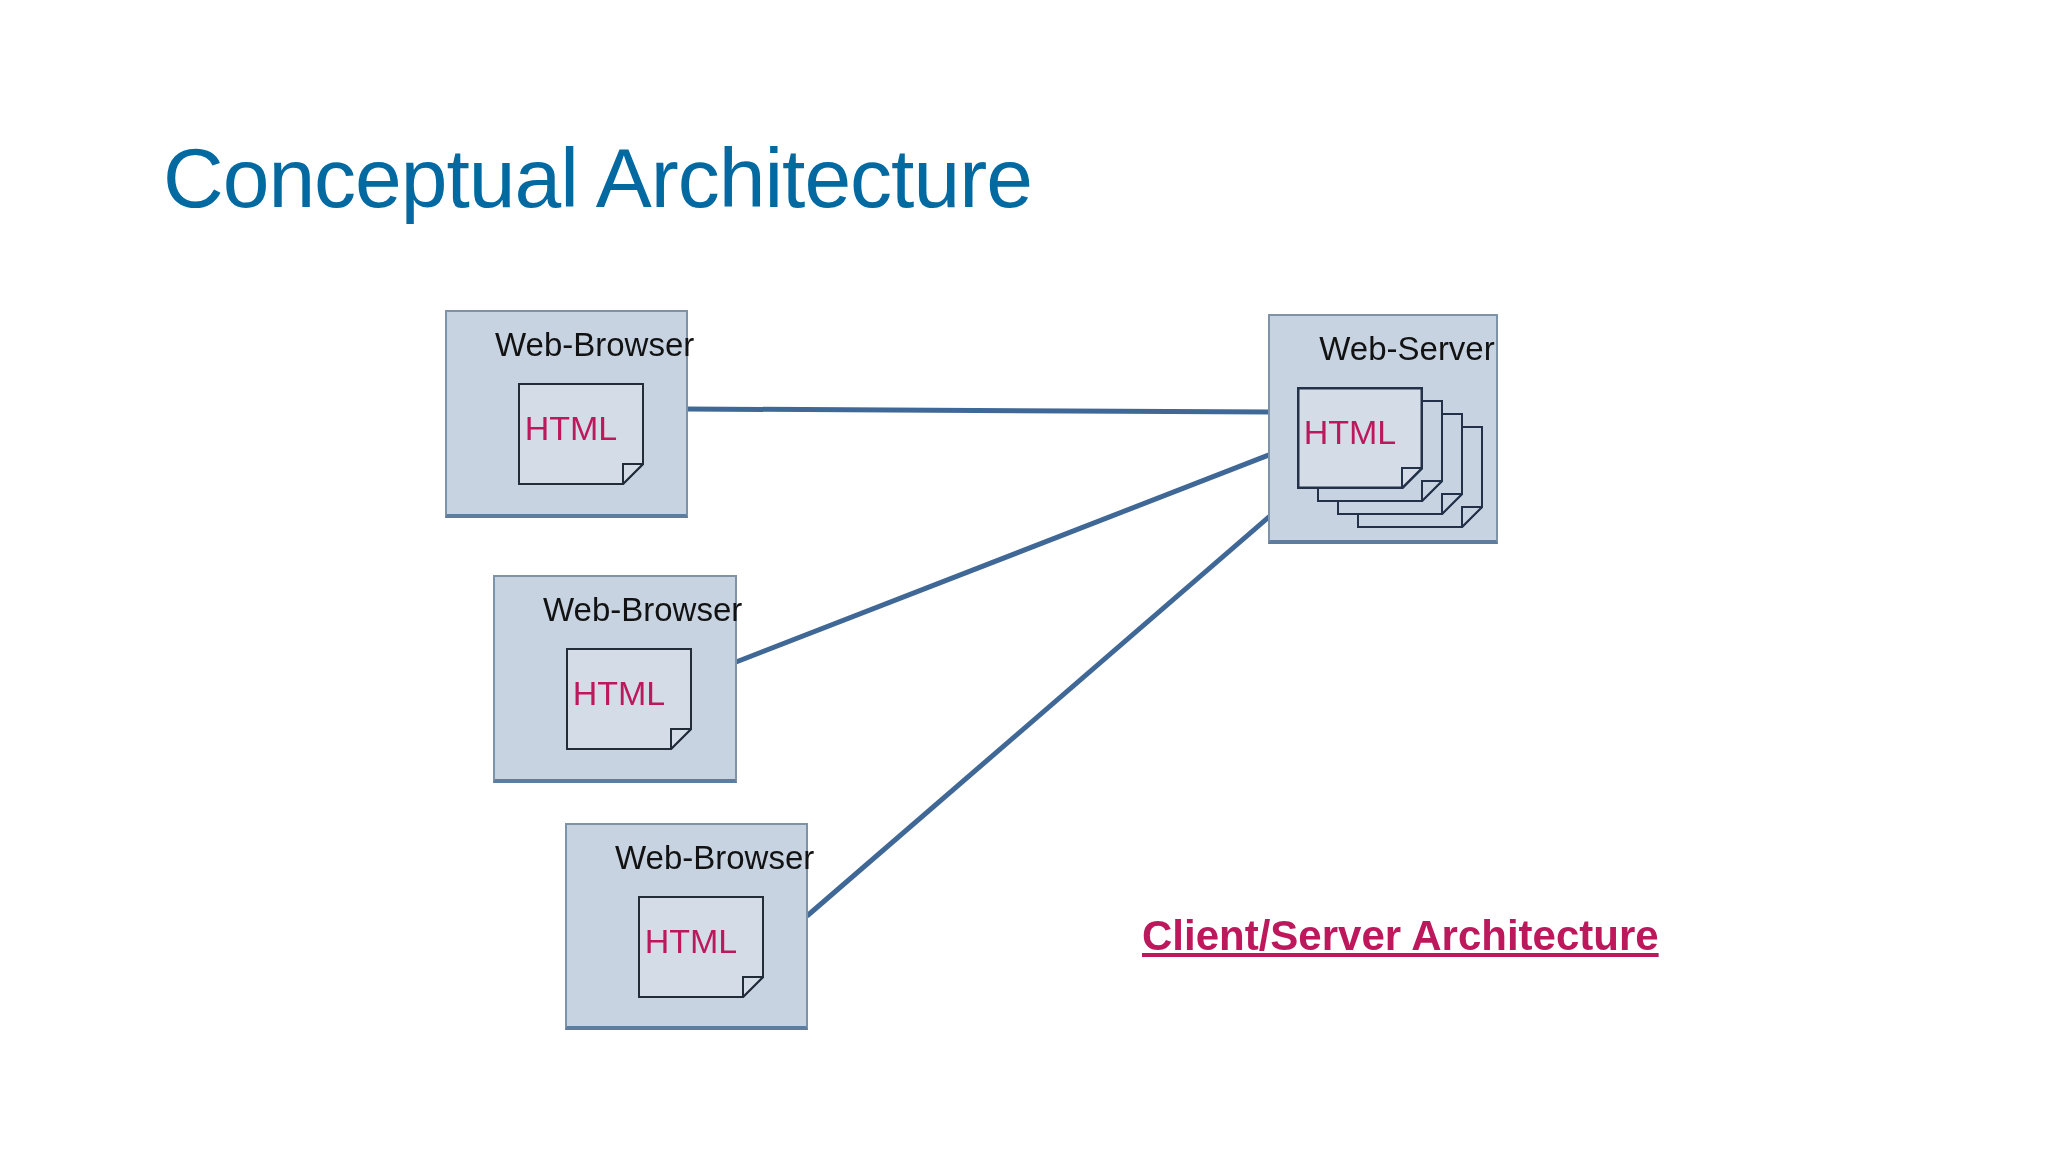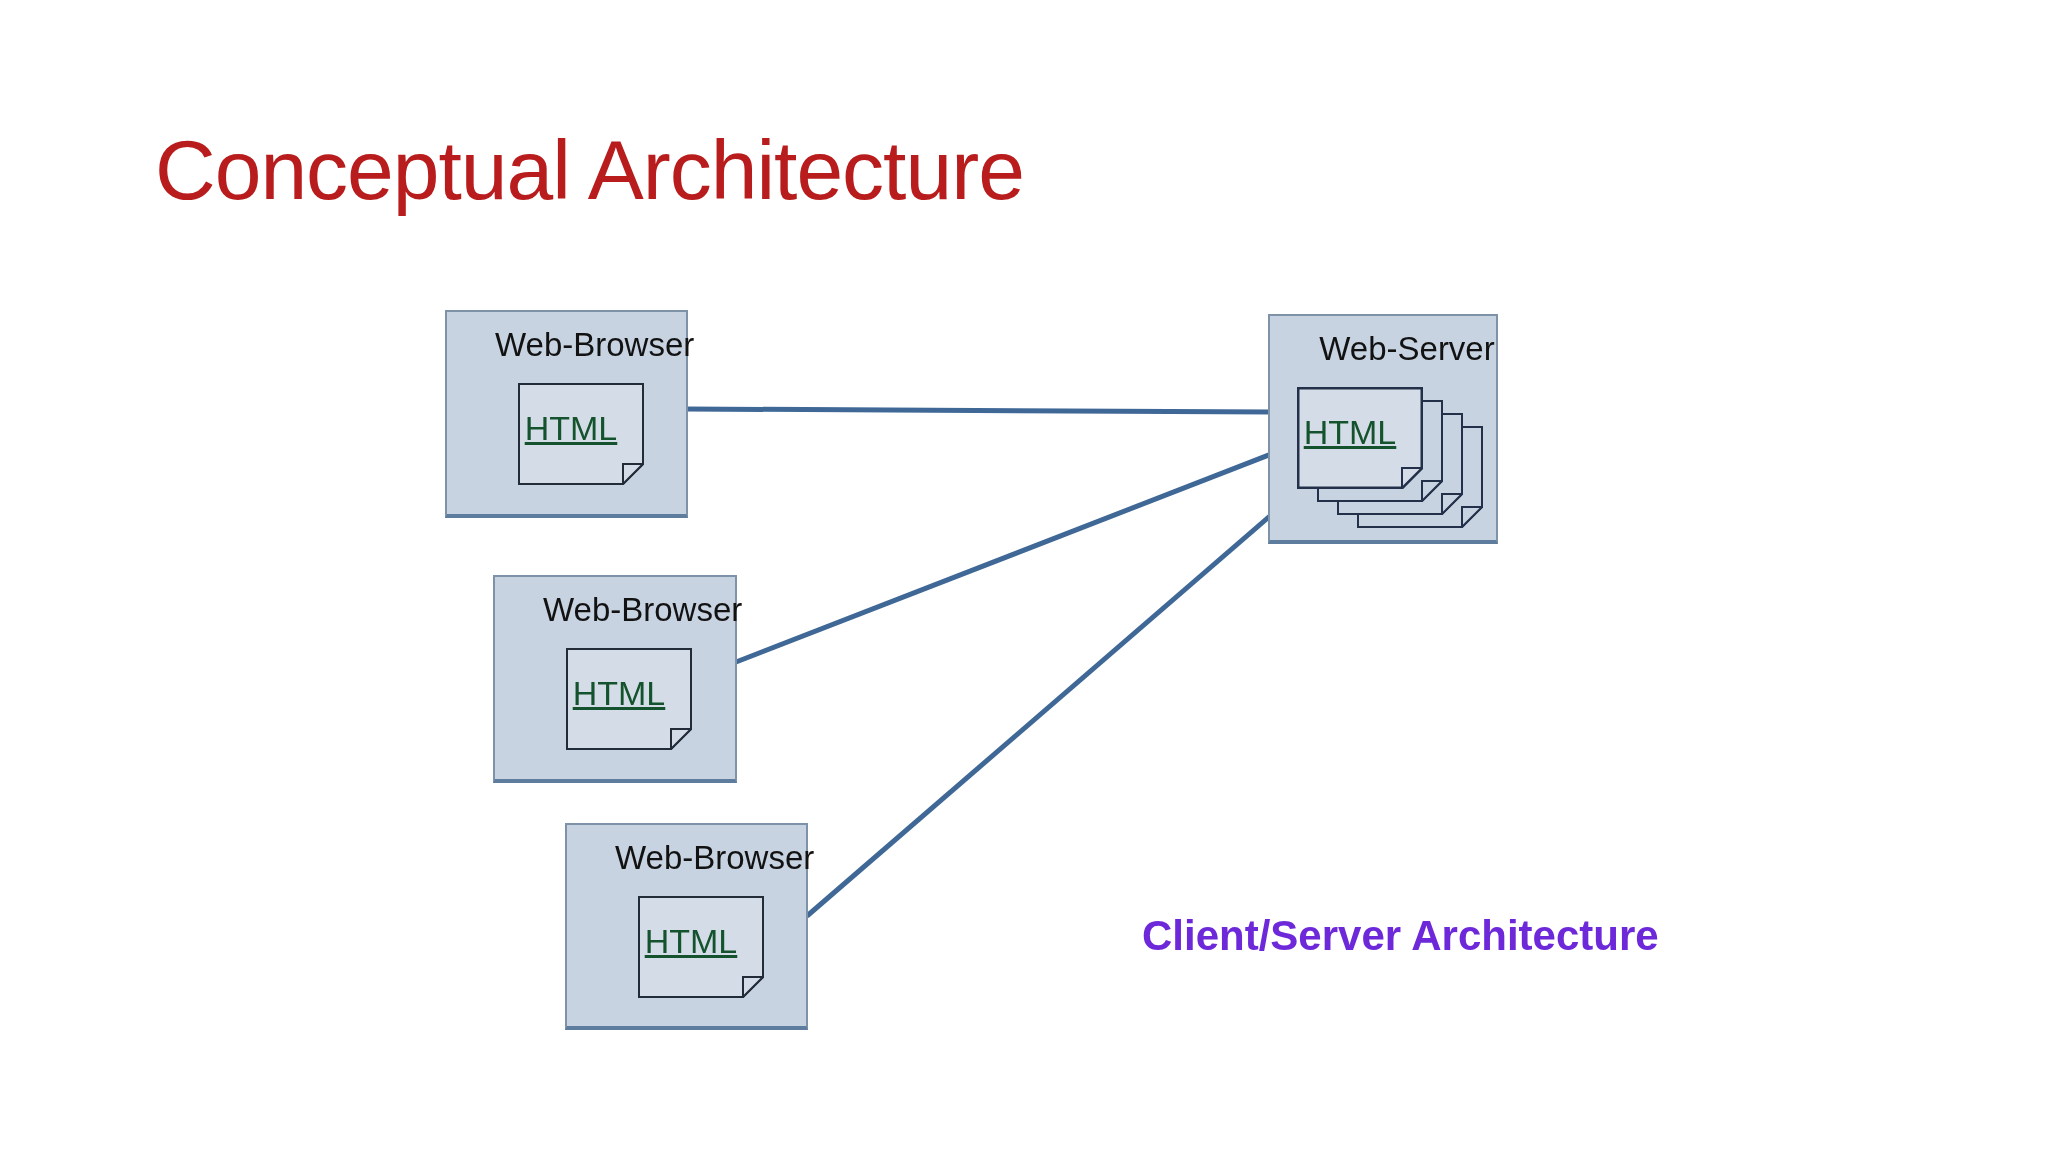--- a/index.html
+++ b/index.html
@@ -10,26 +10,26 @@
     overflow: hidden;
   }
   .slide {
     position: relative;
     width: 2048px; height: 1152px;
     background: #ffffff;
   }
   .slide-title {
     position: absolute;
     left: 155px; top: 126px;
-    margin: 0;
+    margin: 8px;
     font-family: "Liberation Sans", sans-serif;
     font-size: 84px;
     font-weight: 300;
     letter-spacing: -1px;
-    color: #b91c1c;
+    color: #0369a1;
     line-height: 1.05;
     white-space: nowrap;
   }
   .connectors {
     position: absolute;
     left: 0; top: 0;
     z-index: 1;
   }
   .node {
     position: absolute;
@@ -58,42 +58,42 @@
   .browser-doc { left: 71px; top: 71px; }
   .doc svg { position: absolute; left: 0; top: 0; }
   .doc-label {
     position: absolute;
     left: 0; top: 0;
     width: 106px; height: 90px;
     display: flex;
     align-items: center;
     justify-content: center;
     font-size: 34px;
-    color: #14532d;
+    color: #be185d;
     white-space: nowrap;
-    text-decoration: underline;
   }
   .doc-stack {
     position: absolute;
     left: 27px; top: 71px;
     width: 190px; height: 145px;
   }
   .stack-page { position: absolute; }
   .stack-page.p4 { left: 60px; top: 39px; }
   .stack-page.p3 { left: 40px; top: 26px; }
   .stack-page.p2 { left: 20px; top: 13px; }
   .stack-page.p1 { left: 0;    top: 0; }
   .caption {
     position: absolute;
     left: 1142px; top: 912px;
     font-size: 42px;
     font-weight: bold;
-    color: #6d28d9;
+    color: #be185d;
     white-space: nowrap;
     z-index: 2;
+    text-decoration: underline;
   }
 </style>
 </head>
 <body>
 
 <div class="slide">
 
   <h1 class="slide-title">Conceptual Architecture</h1>
 
   <svg class="connectors" width="2048" height="1152" viewBox="0 0 2048 1152">

